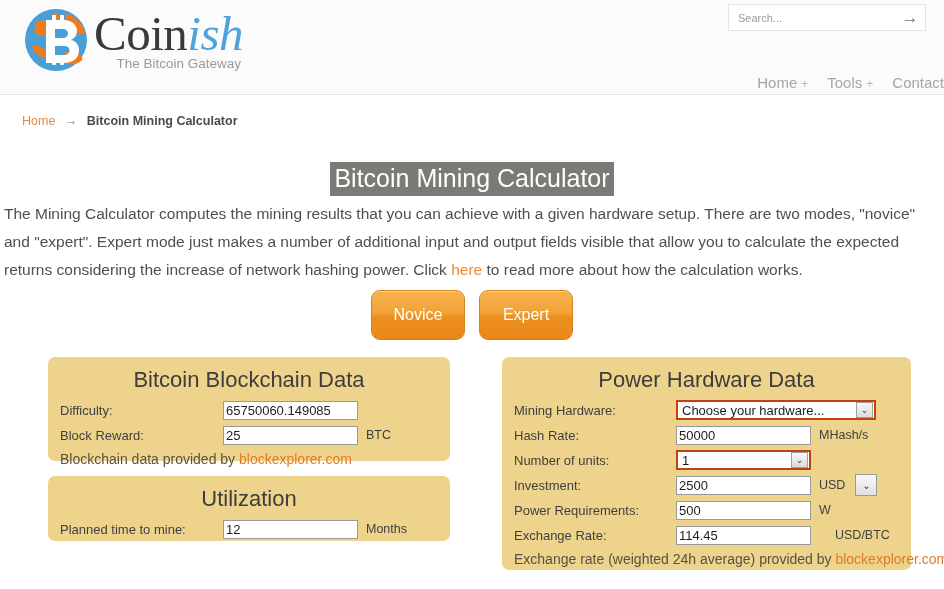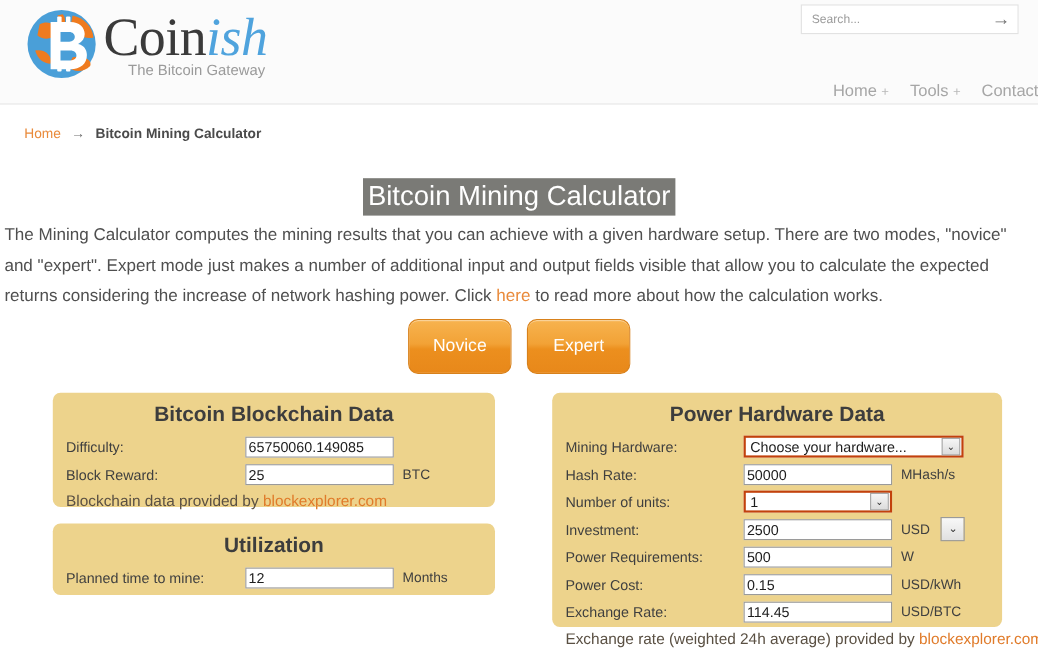--- a/index.html
+++ b/index.html
@@ -199,24 +199,24 @@
   
   .panel {
     position: absolute;
     background: #edd38c;
     border-radius: 7px;
     box-sizing: border-box;
     padding: 8px 12px 10px 12px;
   }
   .panel-title {
     text-align: center;
-    font-size: 19px;
+    font-size: 22px;
     color: #3d3d3d;
     margin: 2px 0 6px 0;
-    font-weight: bold;
+    font-weight: normal;
   }
   .row {
     display: flex;
     align-items: center;
     height: 22px;
     margin-bottom: 3px;
   }
   .row-label {
     font-size: 13px;
     color: #3f3f3f;
@@ -307,21 +307,21 @@
   #panel-utilization .row-label { width: 163px; }
   #panel-hardware .row-label { width: 162px; }
 
   .in-difficulty { width: 135px; }
   .in-reward { width: 135px; margin-right: 8px; }
   .in-months { width: 135px; margin-right: 8px; }
   .in-hash { width: 135px; margin-right: 8px; }
   .in-invest { width: 135px; margin-right: 8px; }
   .in-power { width: 135px; margin-right: 8px; }
   .in-cost { width: 135px; margin-right: 8px; }
-  .in-rate { width: 135px; margin-right: 8px; }
+  .in-rate { width: 135px; margin-right: 24px; }
   .sel-hardware { width: 200px; }
   .sel-units { width: 135px; }
 </style>
 </head>
 <body>
 
 <div class="header">
 
   <div class="brand">
     <div class="logo-globe">
@@ -442,25 +442,20 @@
       <span>⌄</span>
     </div>
   </div>
 
   <div class="row">
     <div class="row-label">Power Requirements:</div>
     <input class="txt in-power" type="text" value="500" style="">
     <div class="unit">W</div>
   </div>
 
-  <div class="row">
-    <div class="row-label">Power Cost:</div>
-    <input class="txt in-cost" type="text" value="0.15" style="">
-    <div class="unit">USD/kWh</div>
-  </div>
 
   <div class="row">
     <div class="row-label">Exchange Rate:</div>
     <input class="txt in-rate" type="text" value="114.45" style="">
     <div class="unit">USD/BTC</div>
   </div>
 
   <div class="note">
     <span>Exchange rate (weighted 24h average) provided by </span><a>blockexplorer.com</a>
   </div>

